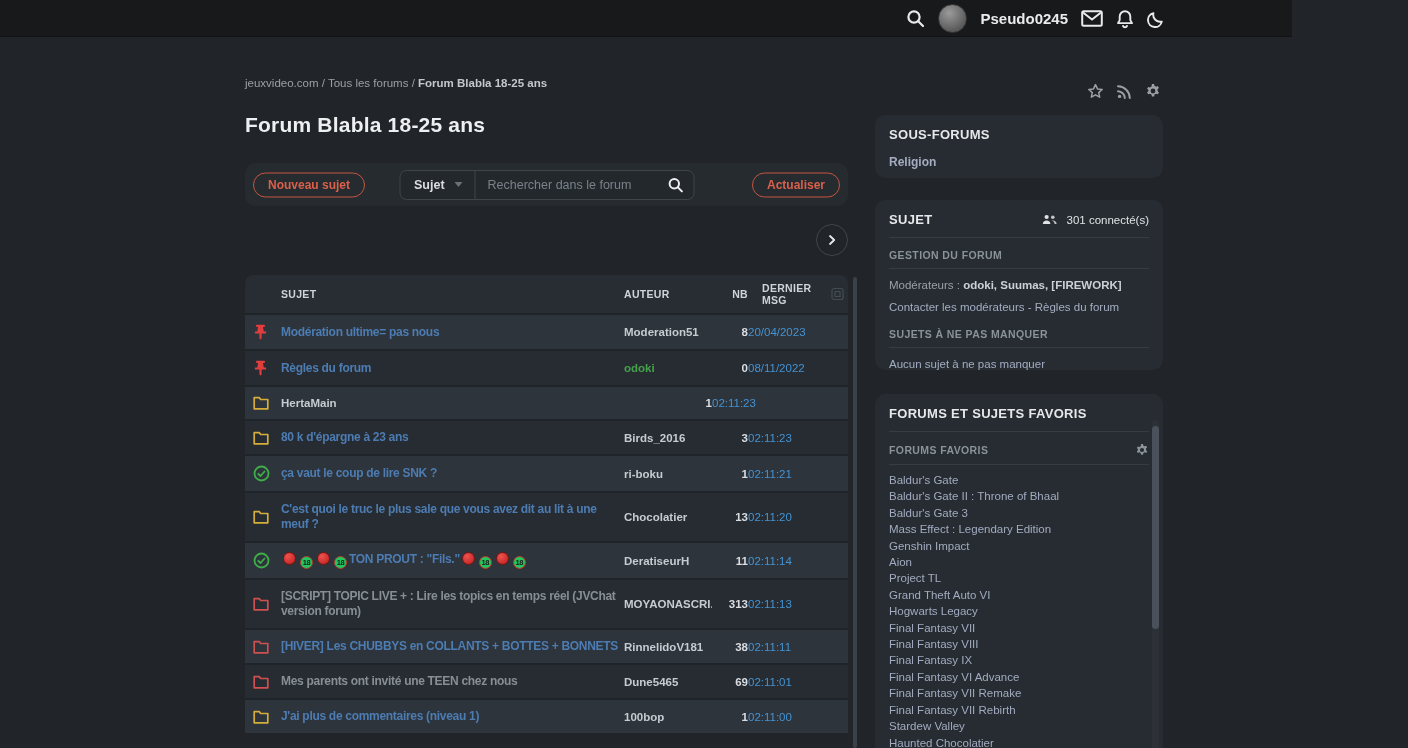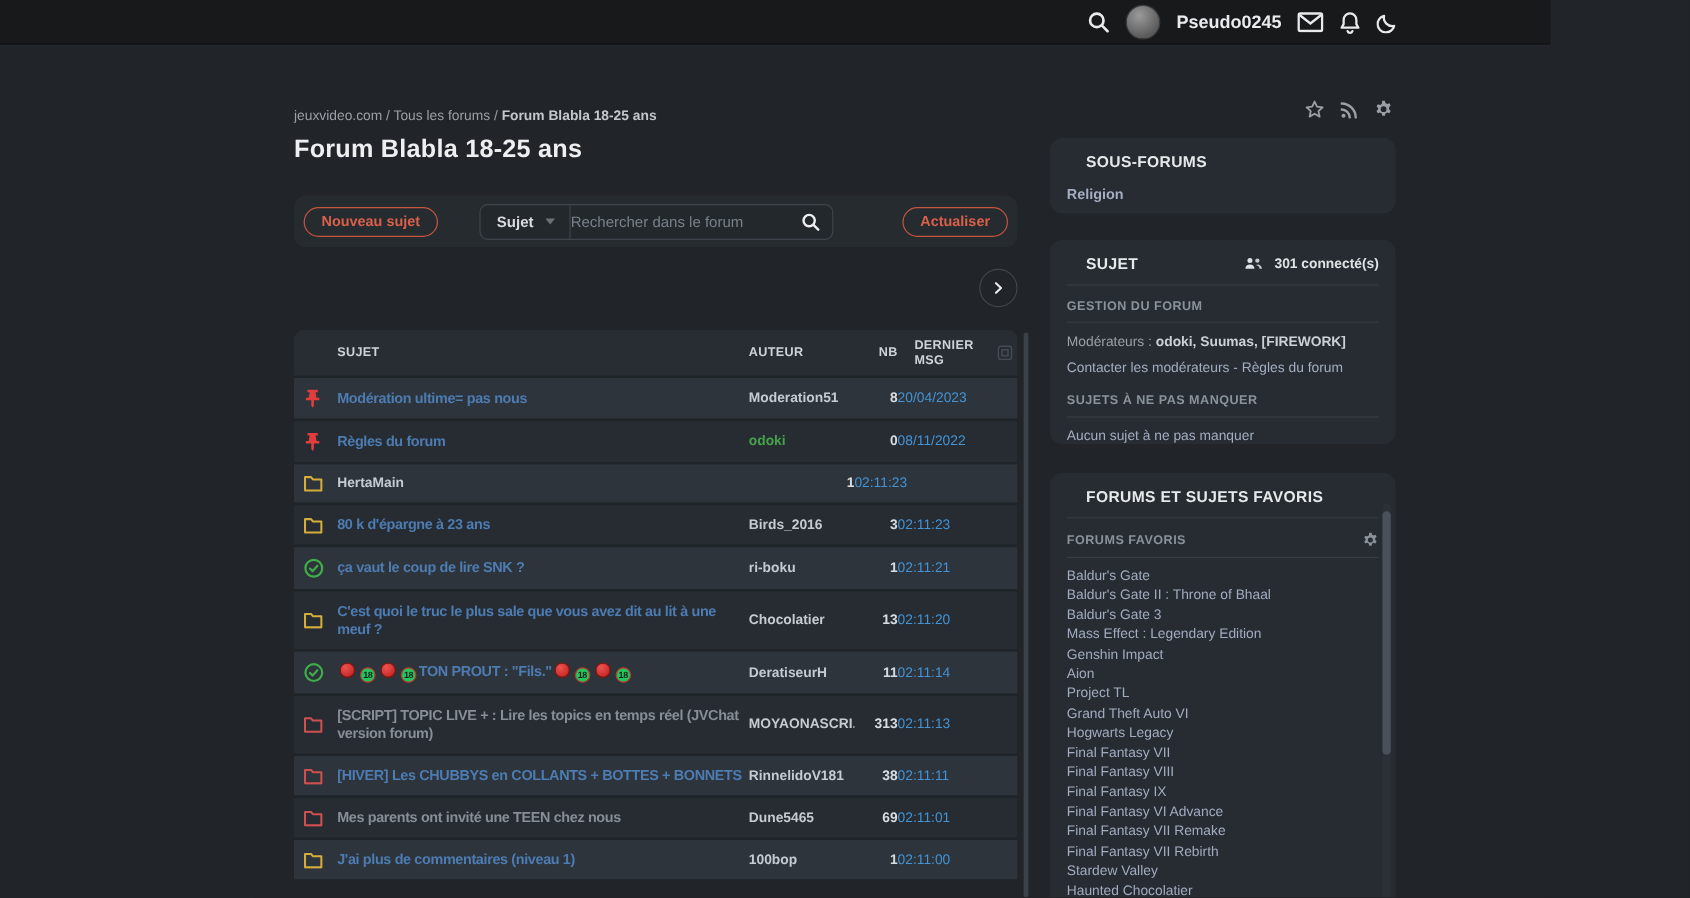--- a/index.html
+++ b/index.html
@@ -13,39 +13,39 @@
   .topbar-inner { position:absolute; right:243px; top:0; height:37px; display:flex; align-items:center; gap:13px; }
   .tb-btn { background:none; border:none; cursor:pointer; display:flex; align-items:center; padding:0; }
   .avatar { width:29px; height:29px; border-radius:50%; background:radial-gradient(circle at 38% 30%, #9a9a9a, #5a5a5a 72%); border:1px solid #3a3a3a; }
   .username { color:#e9ebed; font-size:15px; font-weight:700; }
 
   
   .content { position:absolute; left:245px; top:37px; width:918px; height:711px; }
   .main-col { position:absolute; left:0; top:0; width:603px; }
   .sidebar  { position:absolute; left:630px; top:0; width:288px; }
 
-  .breadcrumb { position:absolute; top:54px; left:0; font-size:11.5px; color:#9aa0a6; }
+  .breadcrumb { position:absolute; top:40px; left:0; font-size:11.5px; color:#9aa0a6; }
   .breadcrumb a { color:#9aa0a6; }
   .breadcrumb .current { color:#c3c8cd; font-weight:700; }
   .page-title { position:absolute; top:76px; left:0; font-size:21px; font-weight:700; color:#edeff1; letter-spacing:.2px; }
 
   
   .toolbar { position:absolute; top:126px; left:0; width:603px; height:43px; background:#262b30; border-radius:10px; }
   .pill-btn { position:absolute; top:50%; transform:translateY(-50%); height:25px; padding:0 14px; border-radius:13px;
               background:transparent; border:1px solid #c4553f; color:#d9604a; font-family:inherit;
               font-size:12px; font-weight:700; cursor:pointer; }
   .pill-btn.left { left:8px; }
   .pill-btn.right { right:8px; }
   .search-group { position:absolute; left:50%; top:50%; transform:translate(-50%,-50%); width:295px; height:30px;
                   display:flex; align-items:stretch; background:#23282c; border:1px solid #3e454c; border-radius:7px; }
   .filter-select { display:flex; align-items:center; gap:10px; padding:0 12px 0 14px; border:none; border-right:1px solid #3e454c;
                    background:transparent; color:#dadde0; font-size:12.5px; font-weight:700; cursor:pointer; font-family:inherit; }
   .caret-down { width:0; height:0; border-left:4.5px solid transparent; border-right:4.5px solid transparent; border-top:5px solid #6a7278; }
   .search-wrap { position:relative; flex:1; display:flex; align-items:center; }
-  .search-input { flex:1; background:transparent; border:none; outline:none; color:#d6dade; font-size:12.5px; padding:0 34px 0 0; font-family:inherit; }
+  .search-input { flex:1; background:transparent; border:none; outline:none; color:#d6dade; font-size:12.5px; padding:0 34px 0 12px; font-family:inherit; }
   .search-input::placeholder { color:#79818a; }
   .search-glass { position:absolute; right:10px; top:50%; transform:translateY(-50%); display:flex; }
 
   
   .pager-next { position:absolute; top:187px; right:0; width:32px; height:32px; border-radius:50%;
                 border:1px solid #3f464d; background:transparent; display:flex; align-items:center; justify-content:center; cursor:pointer; }
 
   
   .topic-table { position:absolute; top:238px; left:0; width:603px; border-radius:8px 8px 0 0; overflow:hidden; }
   .thead { position:relative; height:40px; background:#272d33; display:grid; grid-template-columns:28px 1fr 88px 36px 92px;
@@ -71,29 +71,29 @@
   .emo { display:inline-flex; align-items:center; justify-content:center; width:13px; height:13px; border-radius:50%;
          vertical-align:-2px; margin:0 2px; }
   .emo.red-circle { background:radial-gradient(circle at 35% 30%, #ef5350, #b71c1c); border:1px solid #7f1410; }
   .emo.badge-18 { background:#22c55e; border:1.5px solid #b93a2b; color:#1c1c1c; font-size:7.5px; font-weight:700; }
   .table-scrollbar { position:absolute; left:608px; top:240px; width:4px; height:471px; background:#3a4149; border-radius:2px; }
 
   
   .page-actions { position:absolute; top:46px; right:2px; display:flex; gap:13px; align-items:center; }
   .pa-btn { background:none; border:none; cursor:pointer; display:flex; padding:0; }
   .card { position:absolute; left:0; width:288px; background:#262c31; border-radius:10px; padding:12px 14px; }
-  .card-title { font-size:13px; font-weight:700; color:#e6e9eb; letter-spacing:.3px;margin-left:16px; }
+  .card-title { font-size:13px; font-weight:700; color:#e6e9eb; letter-spacing:.3px; }
   .card-head { display:flex; justify-content:space-between; align-items:center; padding-bottom:10px; border-bottom:1px solid #353c42; }
   .sub-heading { font-size:10.5px; font-weight:700; color:#8a929a; letter-spacing:.4px; }
   .thin-rule { border-bottom:1px solid #353c42; margin-top:7px; }
   .side-link { color:#a4adc2; font-size:11.5px; }
   #card-sous-forums { top:78px; height:63px; }
   #card-sous-forums .sf-item { display:inline-block; margin-top:13px; font-weight:700; font-size:12px; }
   #card-infos { top:163px; height:170px; }
-  .connected { display:flex; align-items:flex-start; gap:10px; font-size:11.5px; font-weight:700; color:#dfe3e6; }
+  .connected { display:flex; align-items:flex-start; gap:10px; font-size:11.5px; font-weight:400; color:#dfe3e6; }
   .mods-line { margin-top:10px; font-size:11.5px; color:#9aa0a6; }
   .mods-line b { color:#ccd1d6; font-weight:700; }
   .contact-line { margin-top:10px; font-size:11.5px; color:#a4adc2; }
   .contact-line a { color:#a4adc2; }
   #card-favoris { top:357px; height:400px; overflow:hidden; }
   .fav-sub-row { display:flex; justify-content:space-between; align-items:center; margin-top:11px; }
   .fav-list { margin-top:7px; }
   .fav-list a { display:block; font-size:11.5px; line-height:16.4px; color:#a2abc0; }
   .fav-track { position:absolute; right:4px; top:26px; bottom:10px; width:7px; background:#2b3137; border-radius:4px; }
   .fav-thumb { position:absolute; right:4px; top:32px; width:7px; height:203px; background:#4a515a; border-radius:4px; cursor:pointer; }

